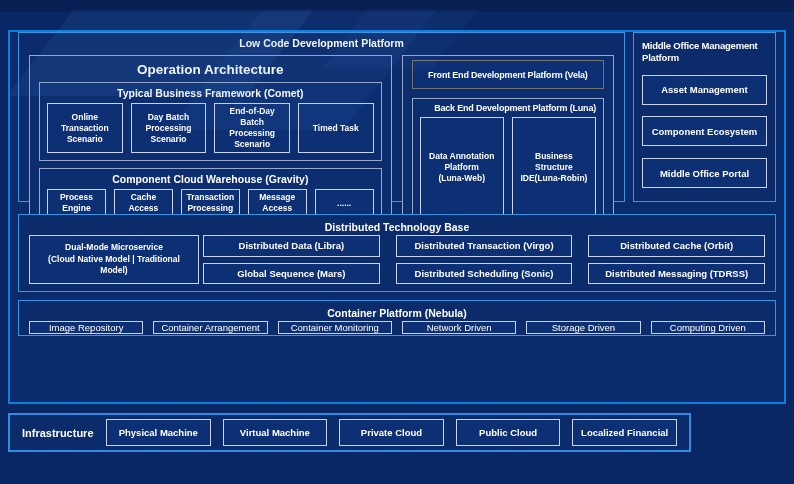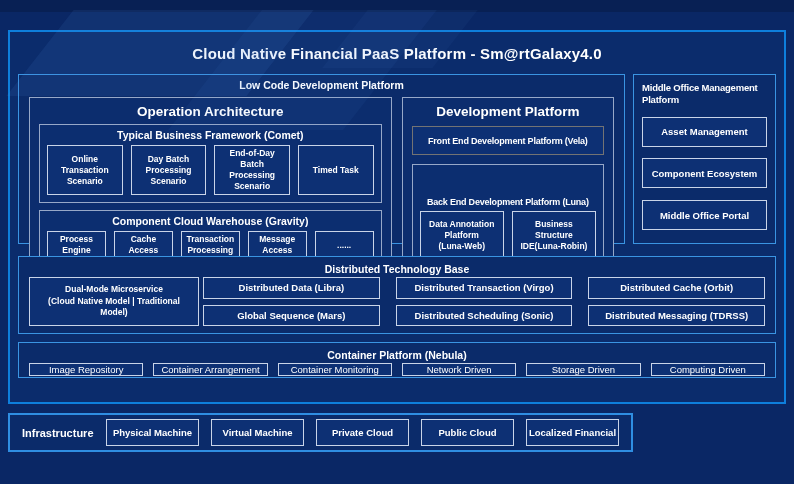--- a/index.html
+++ b/index.html
@@ -63,22 +63,22 @@
   }
   .front-end-box {
     border:1px solid #737373; background:#0d3074; height:29px; margin:2px 0 9px;
     display:flex; align-items:center; justify-content:center;
     font-size:9px; font-weight:bold; letter-spacing:-0.2px; white-space:nowrap;
   }
   .back-end-box {
     border:1px solid #97a8c8; background:#0c2e70;
     flex:1; display:flex; flex-direction:column; padding:2px 7px 7px;
   }
-  .back-end-label { text-align:center; font-size:9px; font-weight:bold; letter-spacing:-0.2px;
-    padding:2px 0 4px; white-space:nowrap;margin-top:28px; }
+  .back-end-label { text-align:right; font-size:9px; font-weight:bold; letter-spacing:-0.2px;
+    padding:2px 0 4px; white-space:nowrap; }
   .back-end-items { flex:1; display:flex; gap:8px; }
   .pre { white-space:pre-line; }
 
   .middle-office { flex:0 0 143px; padding:7px 8px; }
   .mo-label { font-size:9.5px; font-weight:bold; letter-spacing:-0.2px; line-height:1.3; }
   .mo-items { flex:1; display:flex; flex-direction:column; justify-content:space-around; padding-top:4px; }
   .mo-leaf {
     border:1px solid #c9d4e8; background:#0d3074; height:30px;
     display:flex; align-items:center; justify-content:center;
     font-size:9.5px; font-weight:bold;
@@ -100,39 +100,38 @@
 
   .container-platform { margin:8px 8px 0; height:36px; padding:2px 10px 8px; }
   .cp-items { flex:1; display:flex; gap:10px; }
   .cp-leaf {
     flex:1; border:1px solid #c9d4e8; background:#0d3074;
     display:flex; align-items:center; justify-content:center;
     font-size:9.5px; font-weight:normal; white-space:nowrap;
   }
 
   .infrastructure {
-    position:absolute; left:8px; top:413px; width:625px; height:39px;
+    position:absolute; left:8px; top:413px; width:683px; height:39px;
     border:2px solid #2f8ee2; background:#0b2b6a;
     display:flex; align-items:center; padding:0 12px; gap:10px;
   }
   .infra-label { flex:0 0 74px; font-size:11px; font-weight:bold; }
   .infra-items { flex:1; display:flex; gap:12px; }
   .infra-leaf {
     flex:1; border:1px solid #c9d4e8; background:#0d3074; height:27px;
     display:flex; align-items:center; justify-content:center;
     font-size:9.5px; font-weight:bold; white-space:nowrap;
   }
 </style>
 </head>
 <body>
 
 <div class="top-strip"></div>
 
 <div class="main-frame">
-  <div class="main-title">Cloud Native Financial PaaS Platform - Sm@rtGalaxy4.0</div>
 
   <div class="top-row">
 
     <div class="section low-code">
       <div class="section-label">Low Code Development Platform</div>
       <div class="low-code-body">
 
         <div class="panel op-arch">
           <div class="panel-heading">Operation Architecture</div>
           <div class="group-box">
@@ -159,21 +158,20 @@
                 <div class="leaf">Transaction Processing</div>
 
                 <div class="leaf">Message Access</div>
 
                 <div class="leaf">......</div>
               </div>
           </div>
         </div>
 
         <div class="panel dev-platform">
-          <div class="panel-heading">Development Platform</div>
           <div class="front-end-box">Front End Development Platform (Vela)</div>
           <div class="back-end-box">
             <div class="back-end-label">Back End Development Platform (Luna)</div>
             <div class="back-end-items">
 
                 <div class="leaf pre">Data Annotation
 Platform
 (Luna-Web)</div>
 
                 <div class="leaf pre">Business

